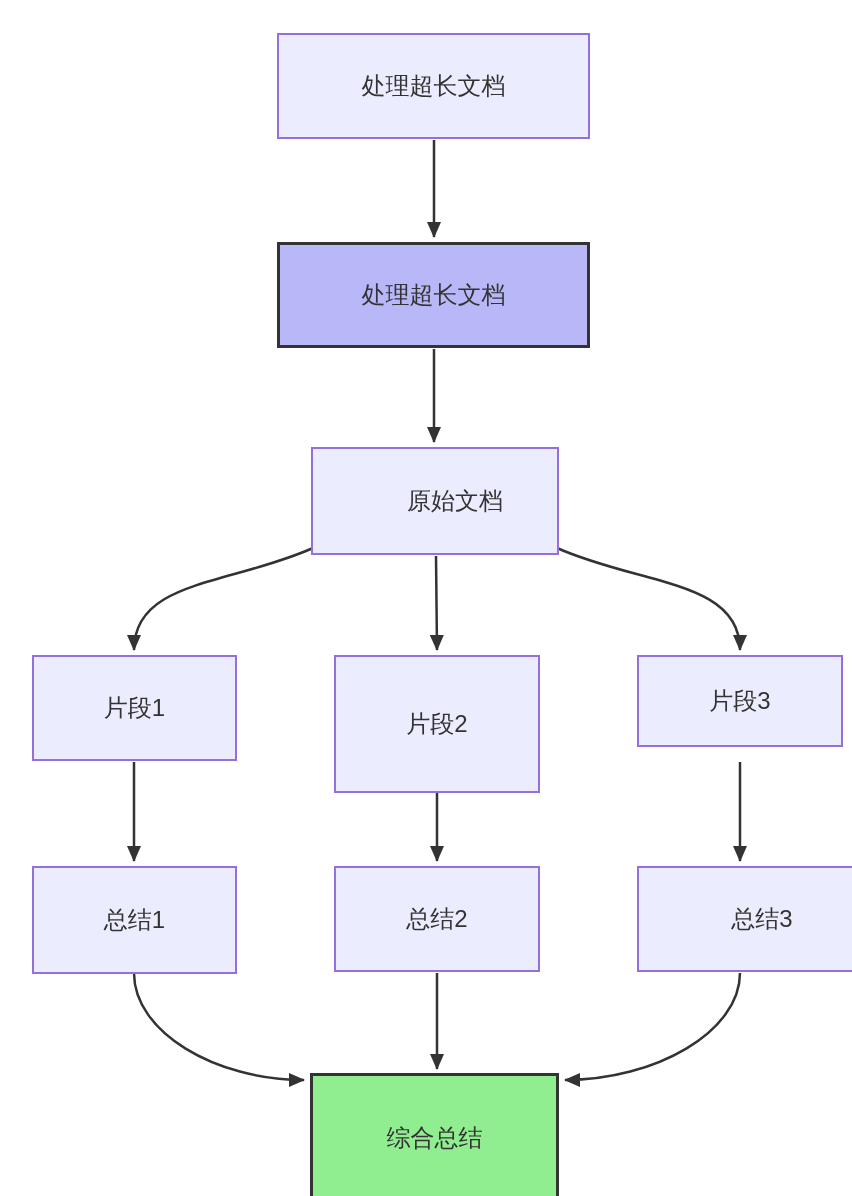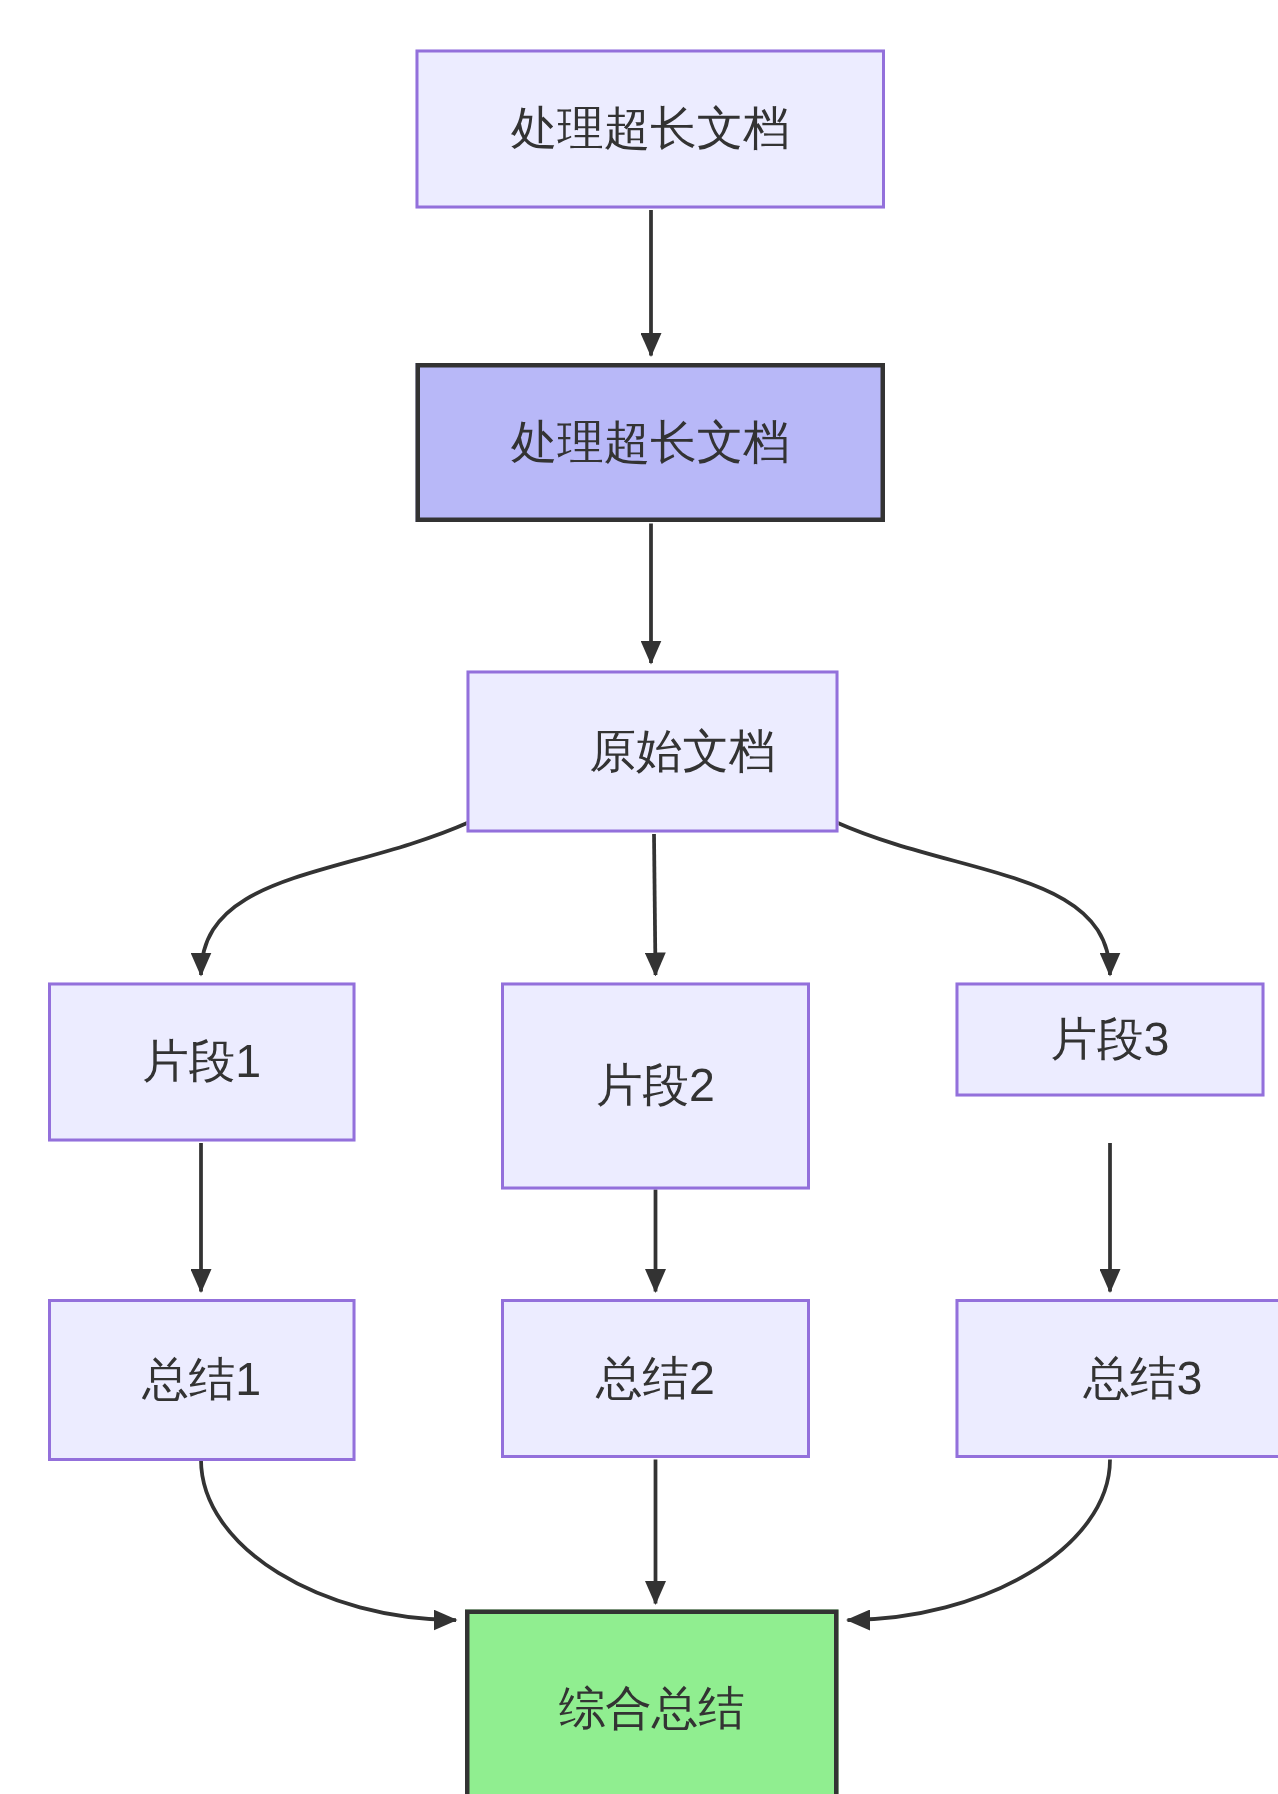--- a/index.html
+++ b/index.html
@@ -6,30 +6,30 @@
   body{
     width:852px;height:1196px;position:relative;background:#ffffff;
     font-family:"Liberation Sans","DejaVu Sans",sans-serif;overflow:hidden;
   }
   #edge-layer{position:absolute;left:0;top:0;width:852px;height:1196px;}
   .edge{stroke:#333333;stroke-width:2.5;fill:none;}
   .node{
     position:absolute;box-sizing:border-box;
     display:flex;align-items:center;justify-content:center;
     background:#ECECFF;border:2px solid #9370DB;
-    color:#333333;font-size:31px;line-height:1.2;white-space:nowrap;
+    color:#333333;font-size:24px;line-height:1.2;white-space:nowrap;
   }
   .node--emphasis{background:#B8B8F8;border:3.5px solid #333333;}
   .node--success{background:#90EE90;border:3.5px solid #333333;}
   #node-a {left:277px;top:33px;  width:313px;height:106px;}
   #node-b {left:277px;top:242px; width:313px;height:106px;}
   #node-c {left:311px;top:447px; width:248px;height:108px;padding-left:40px;}
   #node-d1{left:32px; top:655px; width:205px;height:106px;}
   #node-d2{left:334px;top:655px; width:206px;height:138px;}
-  #node-d3{left:637px;top:655px; width:206px;height:76px;}
+  #node-d3{left:637px;top:655px; width:206px;height:92px;}
   #node-e1{left:32px; top:866px; width:205px;height:108px;}
   #node-e2{left:334px;top:866px; width:206px;height:106px;}
   #node-e3{left:637px;top:866px; width:250px;height:106px;}
   #node-f {left:310px;top:1073px;width:249px;height:131px;}
 </style>
 </head>
 <body>
 
 <svg id="edge-layer" viewBox="0 0 852 1196" xmlns="http://www.w3.org/2000/svg">
   <defs>

